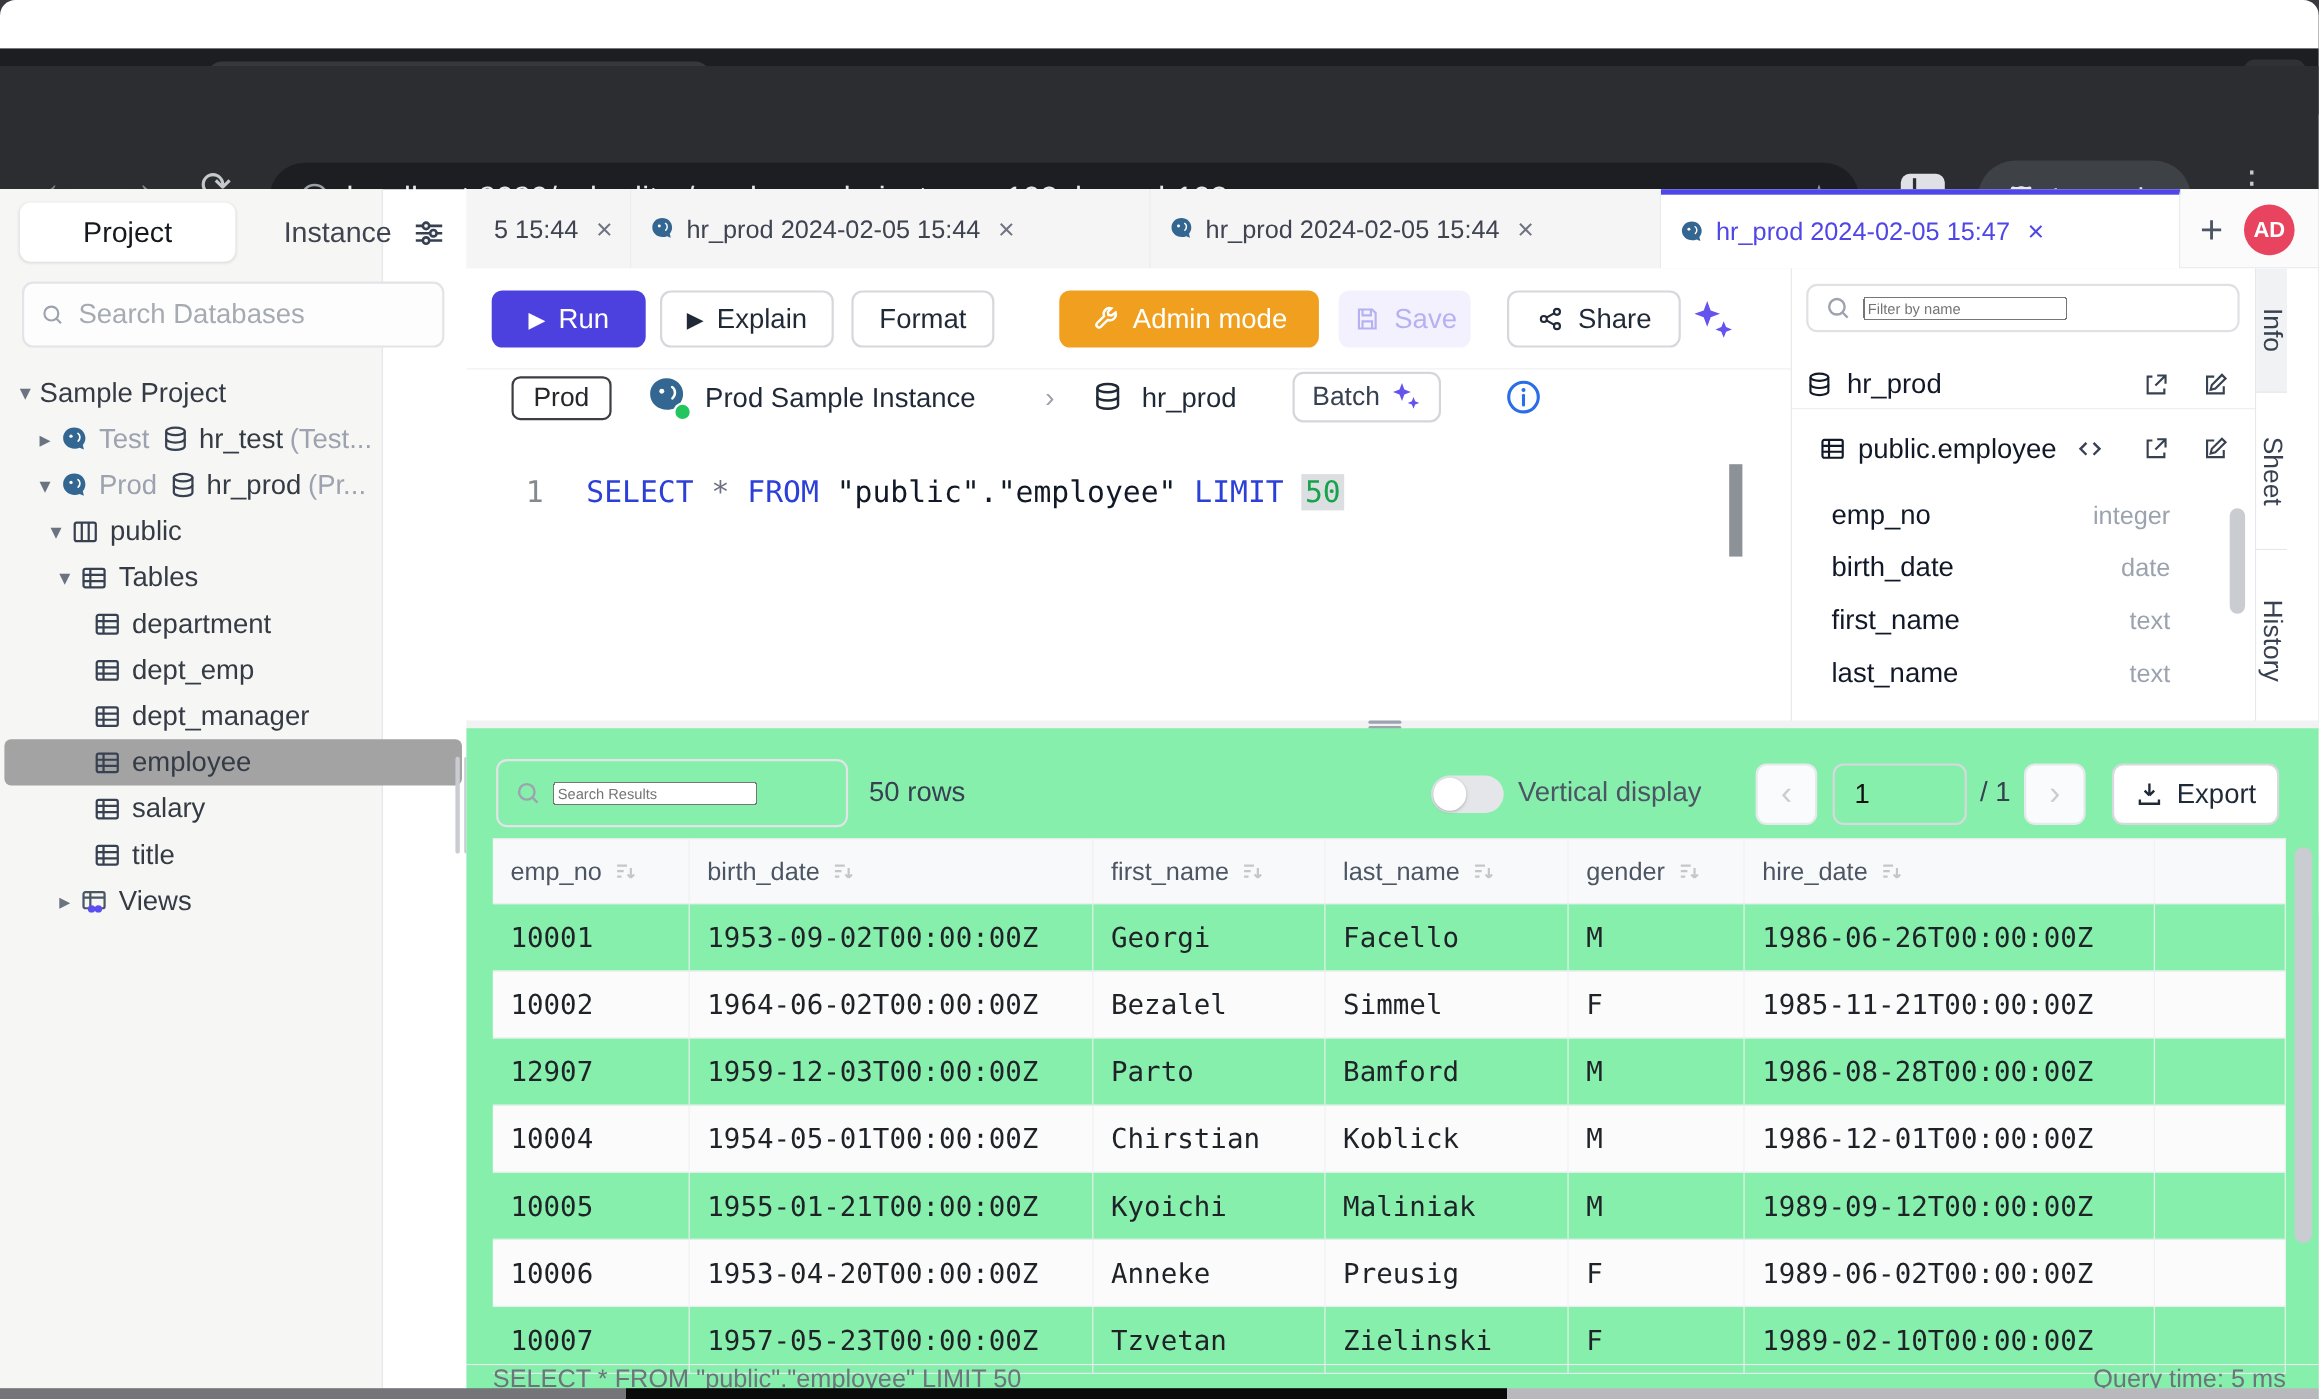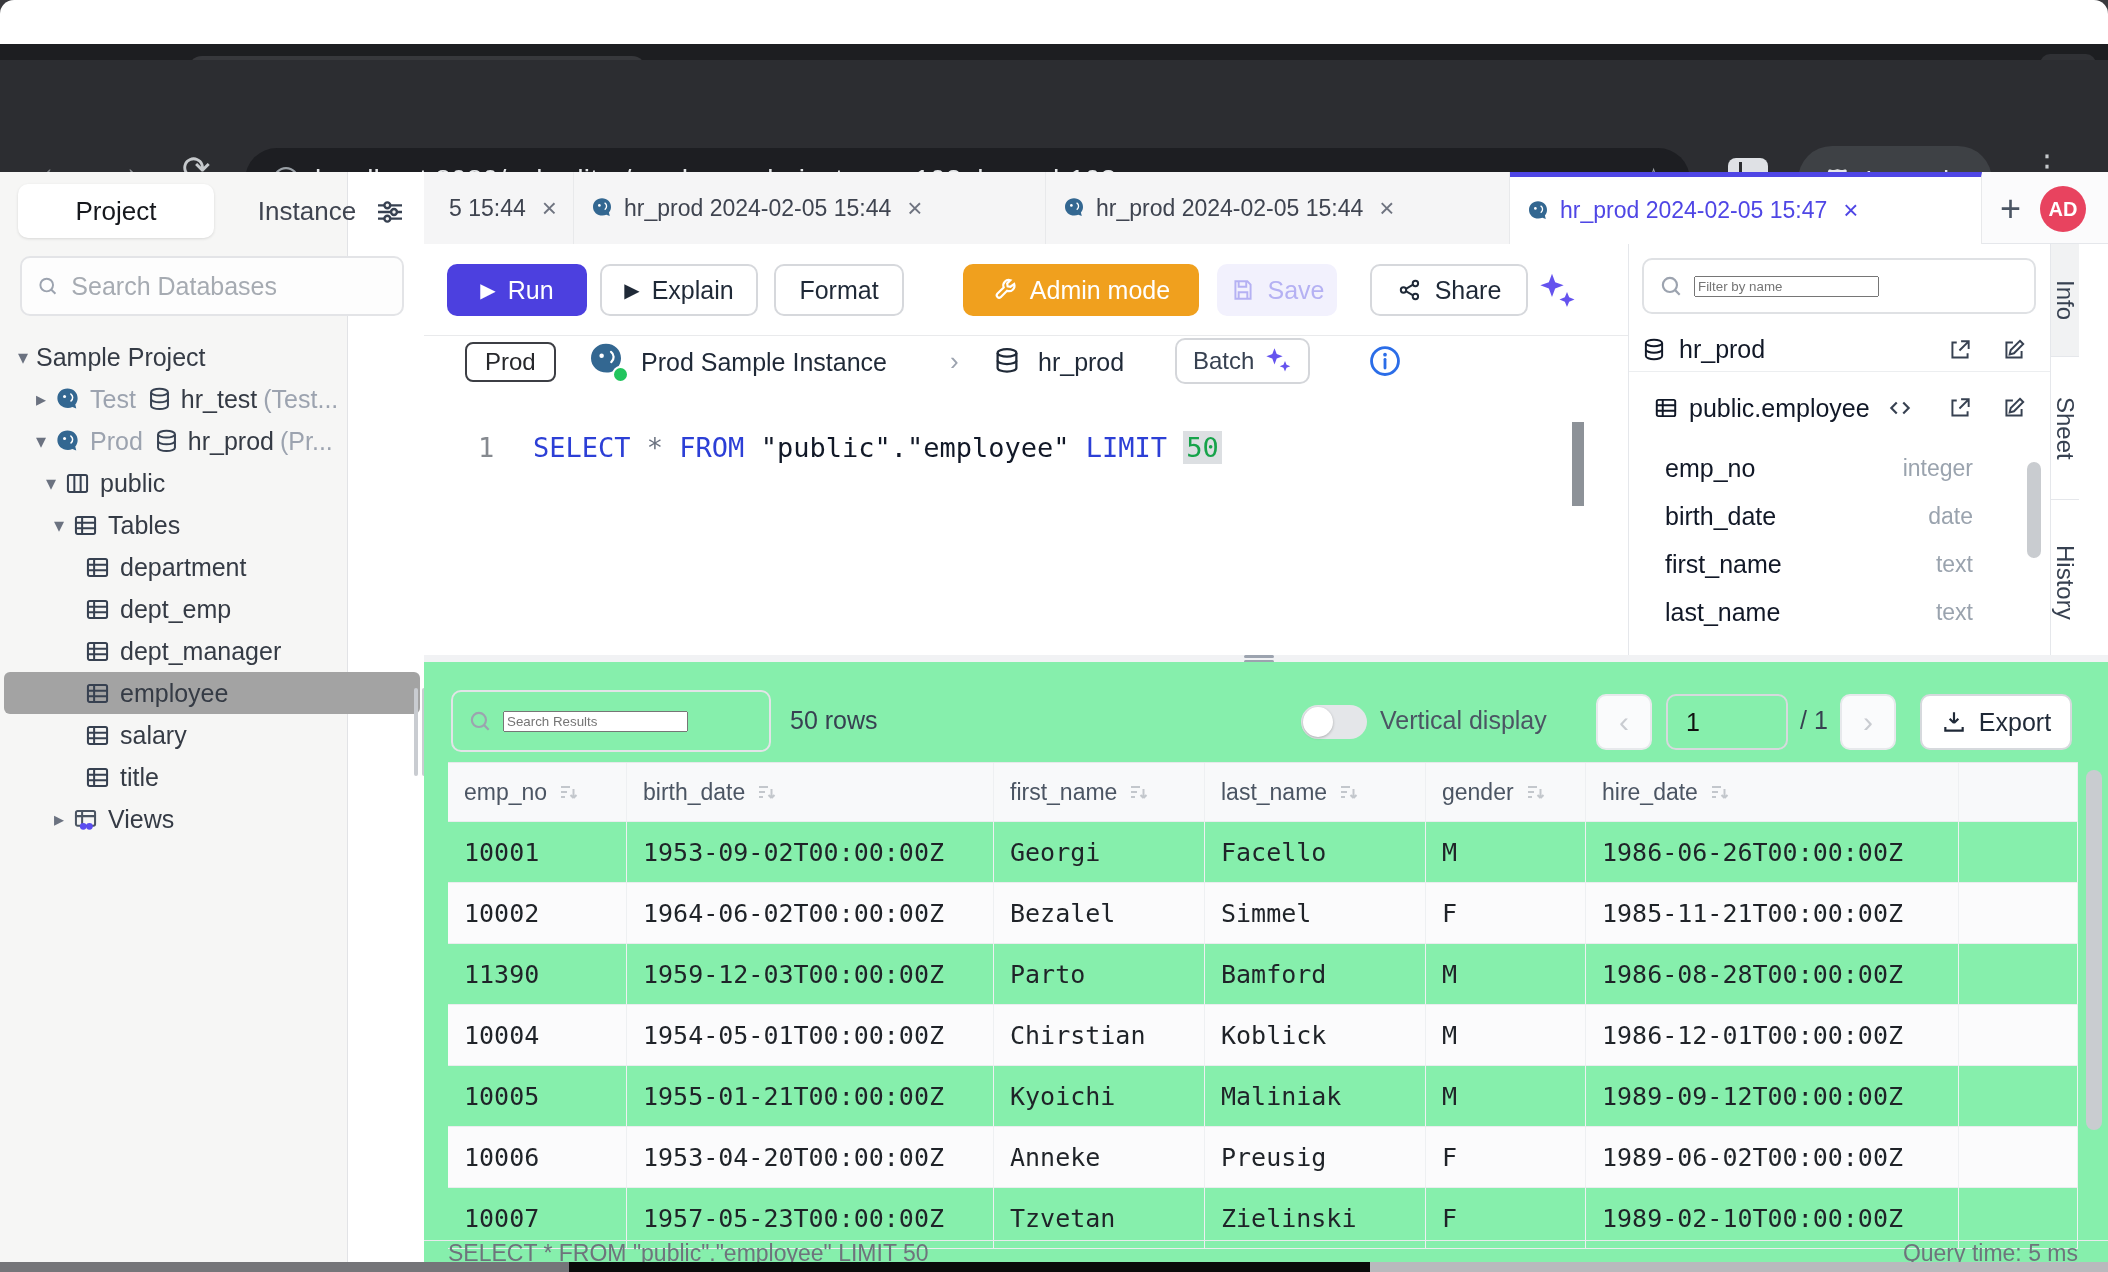--- a/index.html
+++ b/index.html
@@ -64,21 +64,21 @@
   .sqlarea{position:absolute;left:424px;top:222px;width:1204px;height:433px;background:#fff;font-family:"DejaVu Sans Mono",monospace;}
   .lineno{position:absolute;left:54px;top:38px;font-size:27px;color:#85898f;}
   .codeline{position:absolute;left:109px;top:38px;font-size:27px;white-space:pre;}
   .tk-kw{color:#2c3fd6;}
   .tk-op{color:#6b7280;}
   .tk-id{color:#111827;}
   .tk-num{color:#16a34a;background:#dcdfe2;padding:1px 3px;}
   .vscroll{position:absolute;left:1148px;top:28px;width:12px;height:84px;background:#8d9298;}
   
   .schema{position:absolute;left:1628px;top:72px;width:422px;height:583px;background:#fff;border-left:1px solid #e5e7eb;box-sizing:border-box;}
-  .filterbox{position:absolute;left:13px;top:14px;width:394px;height:56px;border:2px solid #dfe1e4;border-radius:10px;box-sizing:border-box;display:flex;align-items:center;padding-left:14px;gap:10px;background:#fff;}
+  .filterbox{position:absolute;left:13px;top:14px;width:394px;height:44px;border:2px solid #dfe1e4;border-radius:10px;box-sizing:border-box;display:flex;align-items:center;padding-left:14px;gap:10px;background:#fff;}
   .srow{position:absolute;left:0;width:422px;height:44px;display:flex;align-items:center;font-size:25px;color:#111827;}
   .srow .ric{margin-left:auto;}
   .icbtn{width:26px;height:26px;color:#374151;flex:0 0 26px;}
   .coltable{position:absolute;left:0;top:200px;width:422px;height:200px;overflow:hidden;}
   .colrow{height:48px;display:flex;align-items:center;padding:0 78px 0 36px;font-size:25px;color:#111827;}
   .colrow .ctype{margin-left:auto;font-size:23px;color:#9aa3ae;}
   .colscroll{position:absolute;left:398px;top:218px;width:14px;height:96px;background:#c9ccd0;border-radius:7px;}
   
   .rail{position:absolute;left:2050px;top:72px;width:58px;height:588px;background:#fff;border-left:1px solid #e5e7eb;box-sizing:border-box;}
   .railtab{display:flex;align-items:center;justify-content:center;border-bottom:1px solid #e5e7eb;writing-mode:vertical-rl;font-size:24px;color:#374151;}
@@ -587,21 +587,21 @@
         <div class="grow">
           <div class="gcell">10002</div>
             <div class="gcell">1964-06-02T00:00:00Z</div>
             <div class="gcell">Bezalel</div>
             <div class="gcell">Simmel</div>
             <div class="gcell">F</div>
             <div class="gcell">1985-11-21T00:00:00Z</div>
             <div class="gcell"></div>
         </div>
         <div class="grow">
-          <div class="gcell">11390</div>
+          <div class="gcell">12907</div>
             <div class="gcell">1959-12-03T00:00:00Z</div>
             <div class="gcell">Parto</div>
             <div class="gcell">Bamford</div>
             <div class="gcell">M</div>
             <div class="gcell">1986-08-28T00:00:00Z</div>
             <div class="gcell"></div>
         </div>
         <div class="grow">
           <div class="gcell">10004</div>
             <div class="gcell">1954-05-01T00:00:00Z</div>

